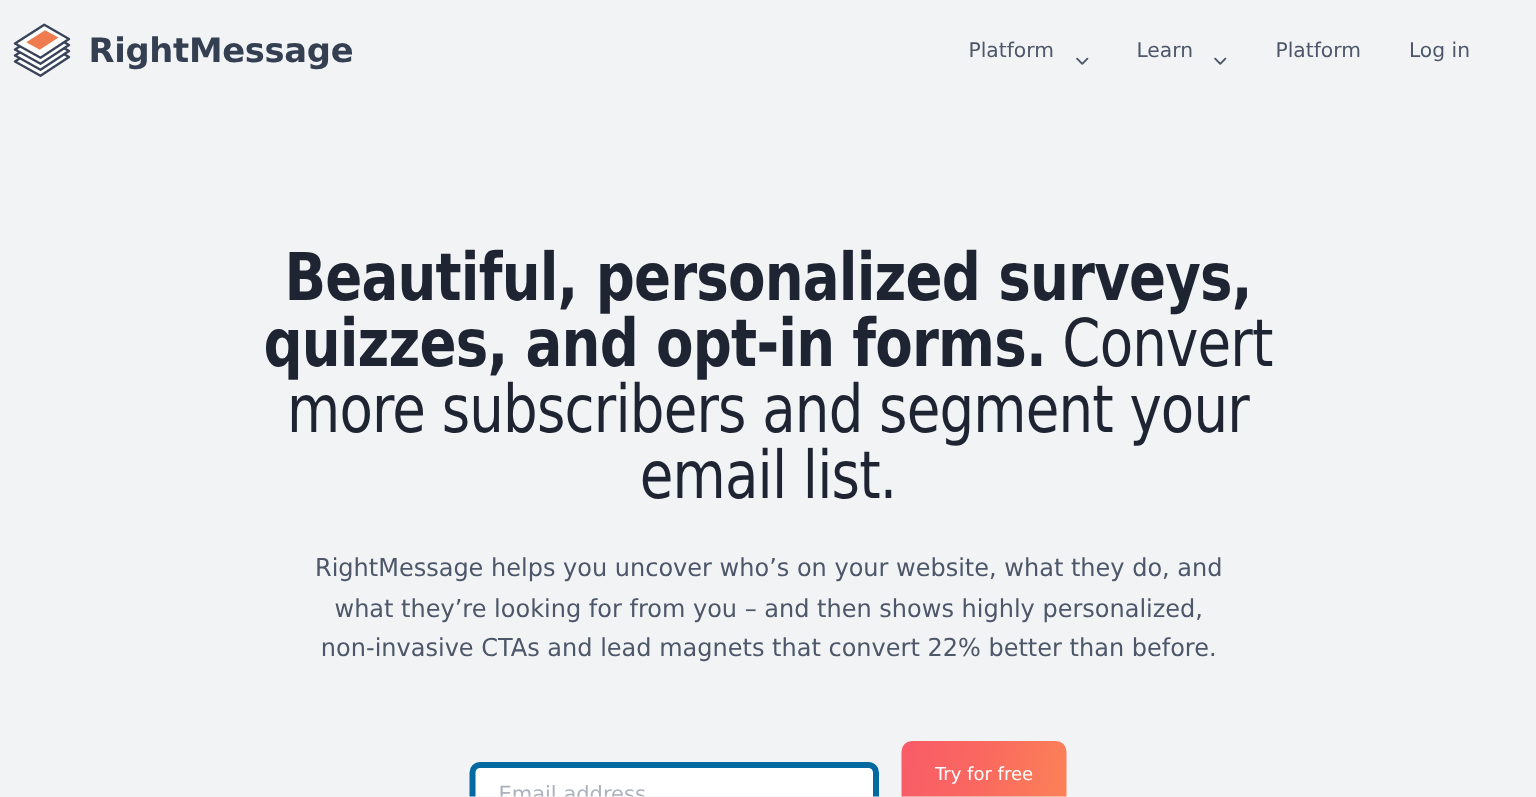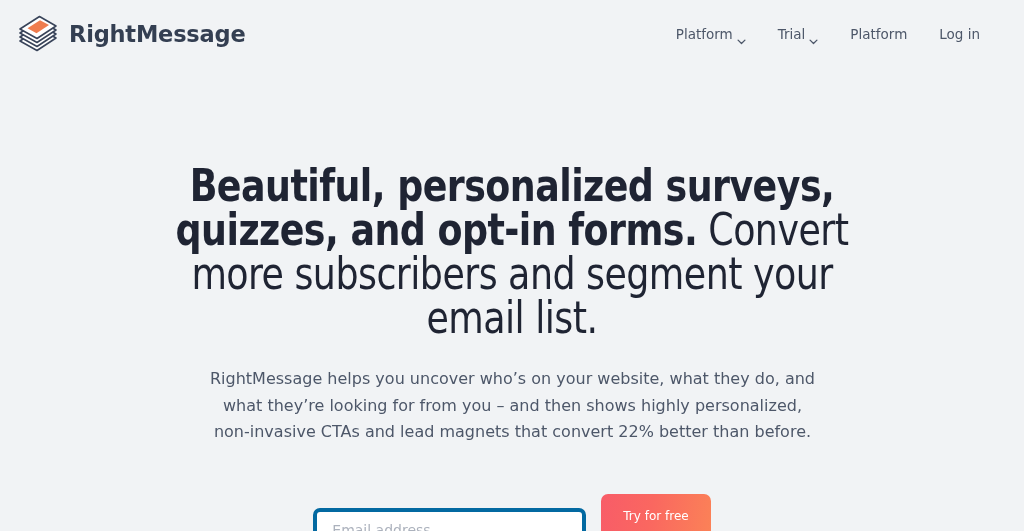--- a/index.html
+++ b/index.html
@@ -15,21 +15,21 @@
     font-family: "Liberation Sans", sans-serif;
     overflow: hidden;
     position: relative;
   }
 
   
   .site-header {
     height: 68px;
     display: flex;
     justify-content: space-between;
-    padding: 0 28px 0 16px;
+    padding: 0 28px 0 6px;
   }
   .brand {
     display: flex;
     align-items: center;
     gap: 9px;
     text-decoration: none;
   }
   .brand-mark {
     width: 44px;
     height: 42px;
@@ -45,21 +45,21 @@
   }
 
   .main-nav {
     display: flex;
     align-items: center;
     gap: 0;
   }
   .nav-item {
     display: inline-flex;
     align-items: center;
-    gap: 4px;
+    gap: 14px;
     font-size: 13.5px;
     color: #4d5769;
     text-decoration: none;
     padding: 6px 16px;
     white-space: nowrap;
     cursor: pointer;
     font-family: "DejaVu Sans", sans-serif;
   }
   .nav-item.accent {
     color: #f4616b;
@@ -166,21 +166,21 @@
     <a class="nav-item" href="#">
       <span>Platform</span>
       <span class="chev">
         <svg viewBox="0 0 10 7" width="9" height="6">
             <path d="M1 1.3 L5 5.3 L9 1.3" fill="none" stroke="#4d5769" stroke-width="1.5" stroke-linecap="round" stroke-linejoin="round"></path>
           </svg>
       </span>
     </a>
 
     <a class="nav-item" href="#">
-      <span>Trial</span>
+      <span>Learn</span>
       <span class="chev">
         <svg viewBox="0 0 10 7" width="9" height="6">
             <path d="M1 1.3 L5 5.3 L9 1.3" fill="none" stroke="#4d5769" stroke-width="1.5" stroke-linecap="round" stroke-linejoin="round"></path>
           </svg>
       </span>
     </a>
 
     <a class="nav-item" href="#">
       <span>Platform</span>
     </a>

